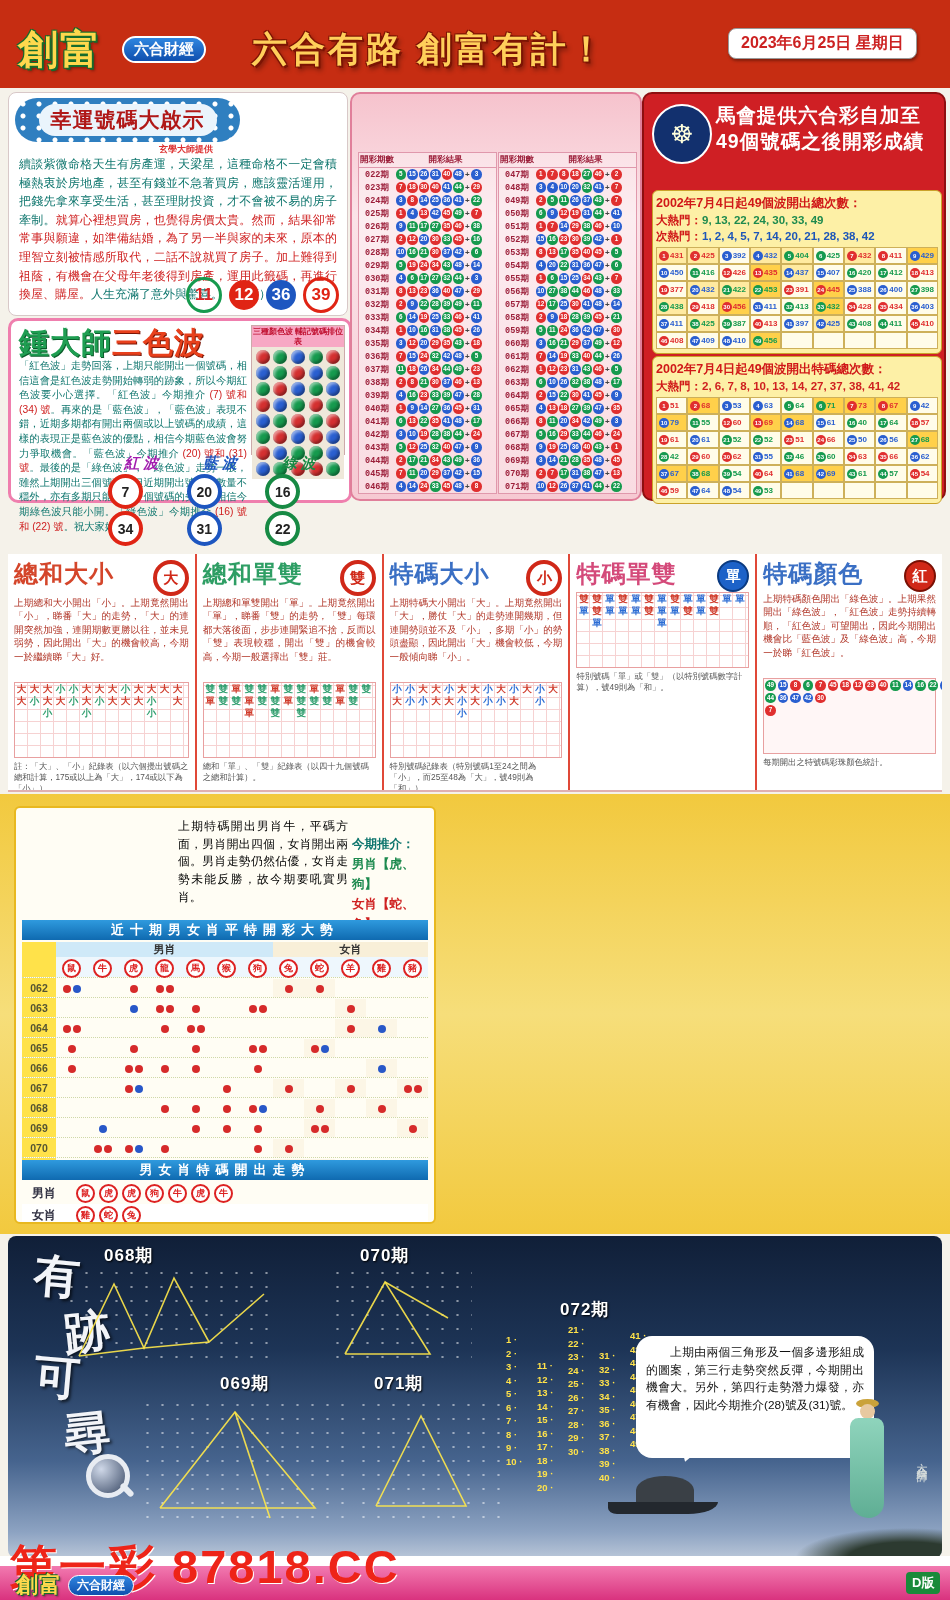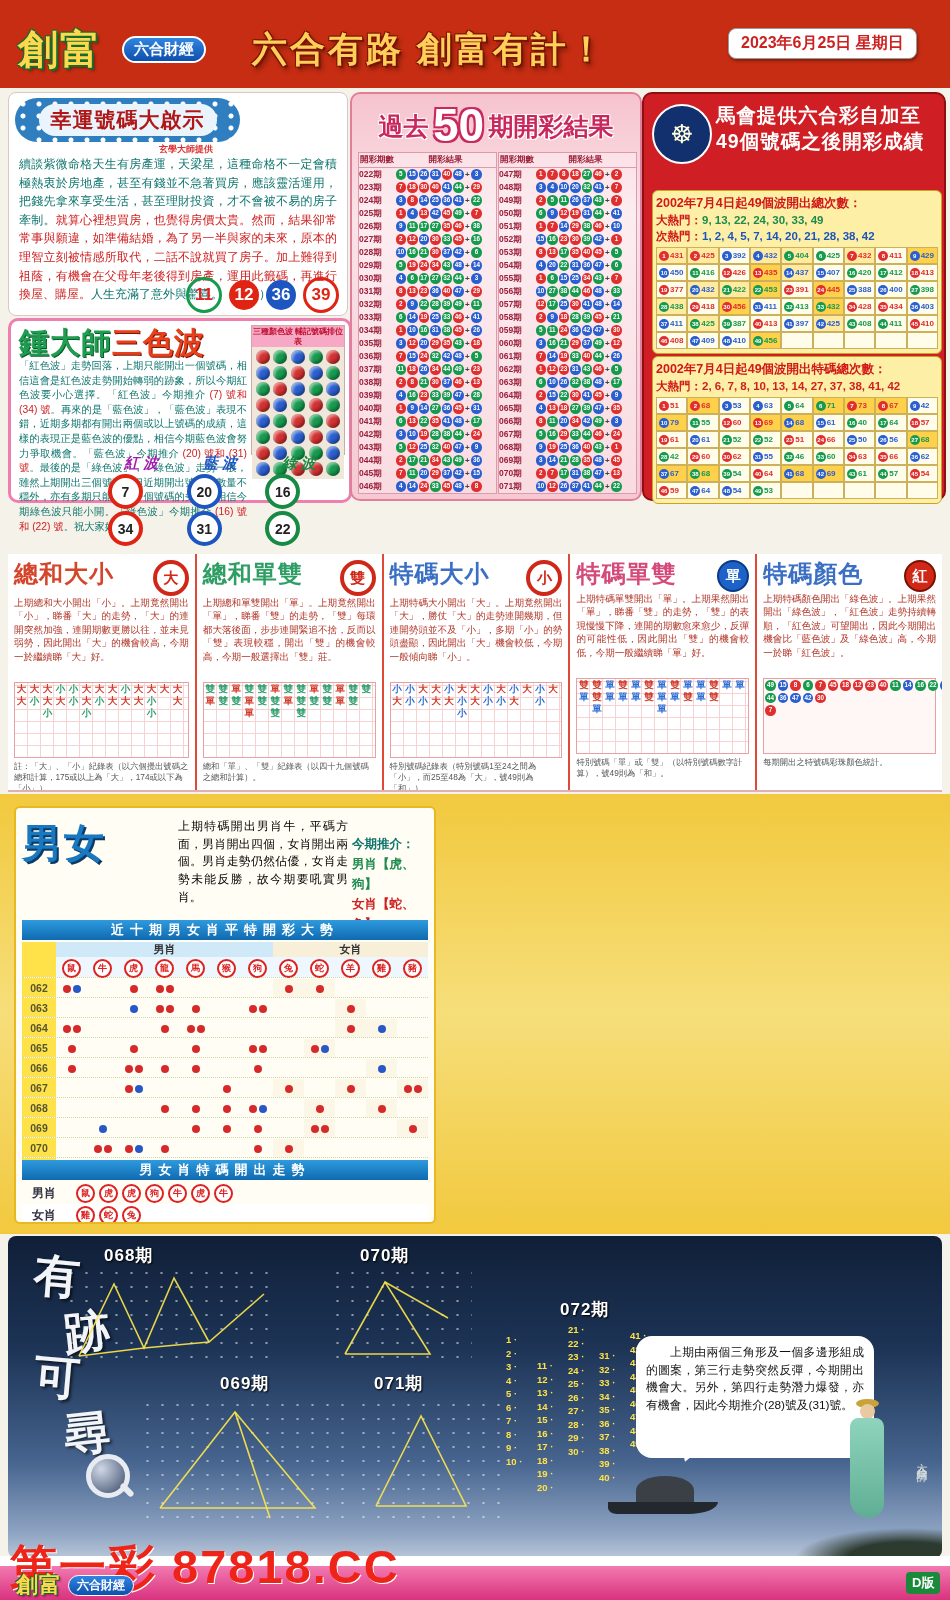--- a/index.html
+++ b/index.html
@@ -58,21 +58,21 @@
   #res-title .t{font-size:25px;font-weight:900;color:#c9285e;
     text-shadow:1px 1px 0 #fff,-1px -1px 0 #fff,1px -1px 0 #fff,-1px 1px 0 #fff;}
   #res-title .n{font-size:46px;font-weight:900;color:#fff;vertical-align:-6px;
     text-shadow:2px 2px 0 #c9285e,-2px -2px 0 #c9285e,2px -2px 0 #c9285e,-2px 2px 0 #c9285e;}
   .res-tbl{position:absolute;top:58px;width:137px;height:340px;background:rgba(255,255,255,.35);
     border:1px solid #e098ac;font-size:8.5px;}
   .res-hd{display:flex;border-bottom:1px solid #e098ac;color:#9c1f3a;font-weight:bold;height:14px;align-items:center;}
   .res-hd div:first-child{width:36px;text-align:center;}
   .res-hd div:last-child{flex:1;text-align:center;}
   .res-row{display:flex;align-items:center;height:13px;}
-  .res-p{width:36px;text-align:left;color:#9c1f3a;font-weight:bold;}
+  .res-p{width:36px;text-align:center;color:#9c1f3a;font-weight:bold;font-family:Liberation Mono, monospace;}
   .res-balls{flex:1;display:flex;align-items:center;justify-content:flex-start;}
   .res-balls .ball{margin:0 0.5px;}
   .res-plus{color:#444;font-size:8px;margin:0 1px;font-weight:bold;}
   
   #jockey{left:642px;top:92px;width:300px;height:405px;background:#cf1f24;border:2px solid #8e0f10;border-radius:10px;}
   #jk-logo{left:8px;top:10px;width:56px;height:56px;border-radius:50%;background:#12306e;border:2px solid #fff;
     color:#ffd;display:flex;align-items:center;justify-content:center;font-size:26px;}
   #jk-title{left:72px;top:8px;width:222px;color:#fff;font-size:19.5px;font-weight:900;line-height:1.35;letter-spacing:1px;}
   .jk-panel{position:absolute;left:8px;width:282px;background:#fdf0a6;border-radius:6px;border:1px solid #caa22a;padding:4px 3px;}
   .jk-h{color:#d01818;font-weight:900;font-size:12.5px;}
@@ -261,25 +261,20 @@
           <span><span class="wball" style="border: 4px solid rgb(29, 86, 192);">20</span><span class="wball" style="border: 4px solid rgb(29, 86, 192);">31</span></span>
         </div>
         <div class="wgroup">
           <span class="wlabel" style="color: rgb(23, 138, 68);">綠波</span>
           <span><span class="wball" style="border: 4px solid rgb(23, 138, 68);">16</span><span class="wball" style="border: 4px solid rgb(23, 138, 68);">22</span></span>
         </div>
       </div>
   </div>
 
   <div id="results" class="abs">
-    <div id="res-title" class="abs">
-      <span class="t">過去</span>
-      <span class="n">50</span>
-      <span class="t">期開彩結果</span>
-    </div>
     <div class="res-tbl" style="left:6px" id="res-left">
         <div class="res-hd">
           <div>開彩期數</div>
           <div>開彩結果</div>
         </div>
         <div class="res-row">
           <span class="res-p">022期</span>
           <span class="res-balls">
             <span class="ball" style="height: 10.5px; width: 10.5px; font-size: 6.3px; background: rgb(22, 154, 78);">5</span>
             <span class="ball" style="height: 10.5px; width: 10.5px; font-size: 6.3px; background: rgb(42, 95, 208);">15</span>
@@ -1517,21 +1512,21 @@
             <span style="color: rgb(208, 58, 42);">大</span>
           </div>
           <div class="road-colchars">
             <span style="color: rgb(43, 108, 212);">小</span>
             <span style="color: rgb(43, 108, 212);">小</span>
           </div>
           <div class="road-colchars">
             <span style="color: rgb(208, 58, 42);">大</span>
           </div>
         </div><div class="an-foot">特別號碼紀錄表（特別號碼1至24之間為「小」，而25至48為「大」，號49則為「和」）。</div></div>
-      <div class="an-col"><span class="an-badge fillb">單</span><span class="an-title" style="color: rgb(212, 74, 122);">特碼單雙</span><div class="an-body">上期特碼單雙開出「單」。上期果然開出「單」，睇番「雙」的走勢，「雙」的表現慢慢下降，連開的期數愈來愈少，反彈的可能性低，因此開出「雙」的機會較低，今期一般繼續睇「單」好。</div><div class="an-road">
+      <div class="an-col"><span class="an-badge fillb">單</span><span class="an-title" style="color: rgb(212, 74, 122);">特碼單雙</span><div class="an-road">
           <div class="road-colchars">
             <span style="color: rgb(208, 58, 42);">雙</span>
             <span style="color: rgb(43, 108, 212);">單</span>
           </div>
           <div class="road-colchars">
             <span style="color: rgb(208, 58, 42);">雙</span>
             <span style="color: rgb(208, 58, 42);">雙</span>
             <span style="color: rgb(43, 108, 212);">單</span>
           </div>
           <div class="road-colchars">
@@ -1605,21 +1600,20 @@
           </div>
           <div class="an-balls-row">
             <span class="ball" style="height: 10.5px; width: 10.5px; font-size: 6.3px; background: rgb(224, 47, 47);">7</span>
           </div>
         </div><div class="an-foot">每期開出之特號碼彩珠顏色統計。</div></div>
     </div>
 
   <div id="mfwrap" class="abs">
     <div id="mfbox" class="abs">
       <div id="mf-logo" class="abs">
-        <div class="l1">男女</div>
       </div>
       <div id="mf-intro" class="abs">上期特碼開出男肖牛，平碼方面，男肖開出四個，女肖開出兩個。男肖走勢仍然佔優，女肖走勢未能反勝，故今期要吼實男肖。</div>
       <div id="mf-reco" class="abs">
         <div class="ck">今期推介：</div>
         <div class="cg">男肖【虎、狗】</div>
         <div class="cr">女肖【蛇、兔】</div>
       </div>
       <div class="mf-banner" style="top:112px">近十期男女肖平特開彩大勢</div>
       <div id="mf-chart" class="abs">
           <div class="mf-grp">

